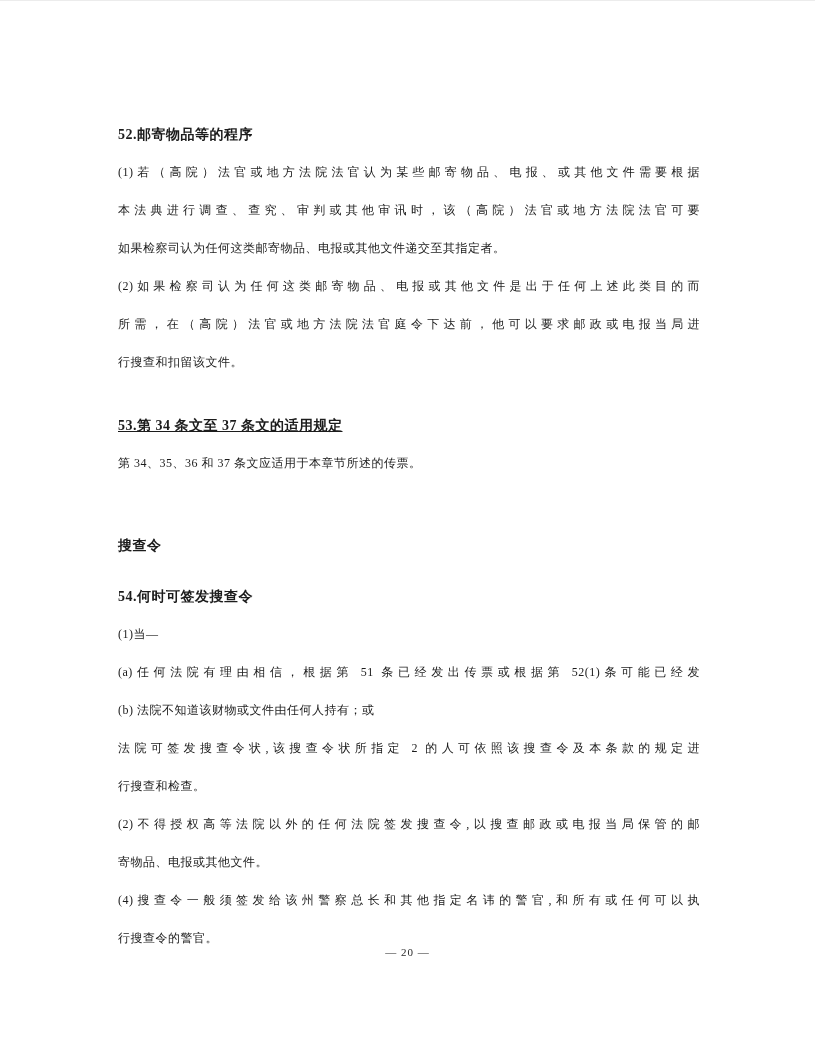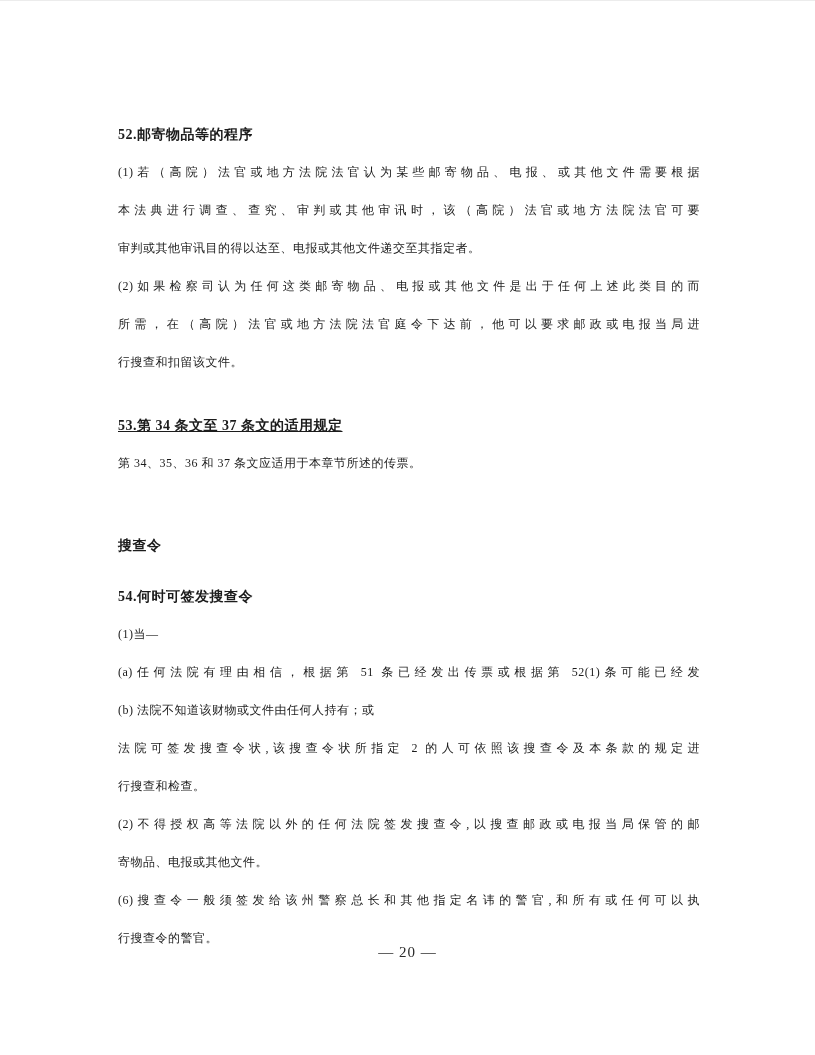--- a/index.html
+++ b/index.html
@@ -47,38 +47,38 @@
   .mt6  { margin-top: 6px; }
   .mt32 { margin-top: 32px; text-decoration: underline; }
   .mt51 { margin-top: 51px; }
   .mt3  { margin-top: 20px; }
   .footer {
     position: absolute;
     left: 0;
     top: 941px;
     width: 815px;
     text-align: center;
-    font-size: 15px;
+    font-size: 11px;
     line-height: 20px;
     color: #2a2a2a;
     letter-spacing: 1px;
   }
 </style>
 </head>
 <body>
 
 <div class="page">
   <div class="content">
 
     <div class="heading">52.邮寄物品等的程序</div>
 
     <div class="mt6">
       <div class="line full">(1)若（高院）法官或地方法院法官认为某些邮寄物品、电报、或其他文件需要根据</div>
       <div class="line full">本法典进行调查、查究、审判或其他审讯时，该（高院）法官或地方法院法官可要</div>
-      <div class="line">审判或其他审讯目的得以达至、电报或其他文件递交至其指定者。</div>
+      <div class="line">如果检察司认为任何这类邮寄物品、电报或其他文件递交至其指定者。</div>
     </div>
 
     <div>
       <div class="line full">(2)如果检察司认为任何这类邮寄物品、电报或其他文件是出于任何上述此类目的而</div>
       <div class="line full">所需，在（高院）法官或地方法院法官庭令下达前，他可以要求邮政或电报当局进</div>
       <div class="line">行搜查和扣留该文件。</div>
     </div>
 
     <div class="heading mt32">53.第 34 条文至 37 条文的适用规定</div>
 
@@ -107,20 +107,20 @@
       <div class="line full">法院可签发搜查令状,该搜查令状所指定 2 的人可依照该搜查令及本条款的规定进</div>
       <div class="line">行搜查和检查。</div>
     </div>
 
     <div>
       <div class="line full">(2)不得授权高等法院以外的任何法院签发搜查令,以搜查邮政或电报当局保管的邮</div>
       <div class="line">寄物品、电报或其他文件。</div>
     </div>
 
     <div>
-      <div class="line full">(6)搜查令一般须签发给该州警察总长和其他指定名讳的警官,和所有或任何可以执</div>
+      <div class="line full">(4)搜查令一般须签发给该州警察总长和其他指定名讳的警官,和所有或任何可以执</div>
       <div class="line">行搜查令的警官。</div>
     </div>
 
   </div>
 
   <div class="footer">— 20 —</div>
 </div>
 
 </body></html>

